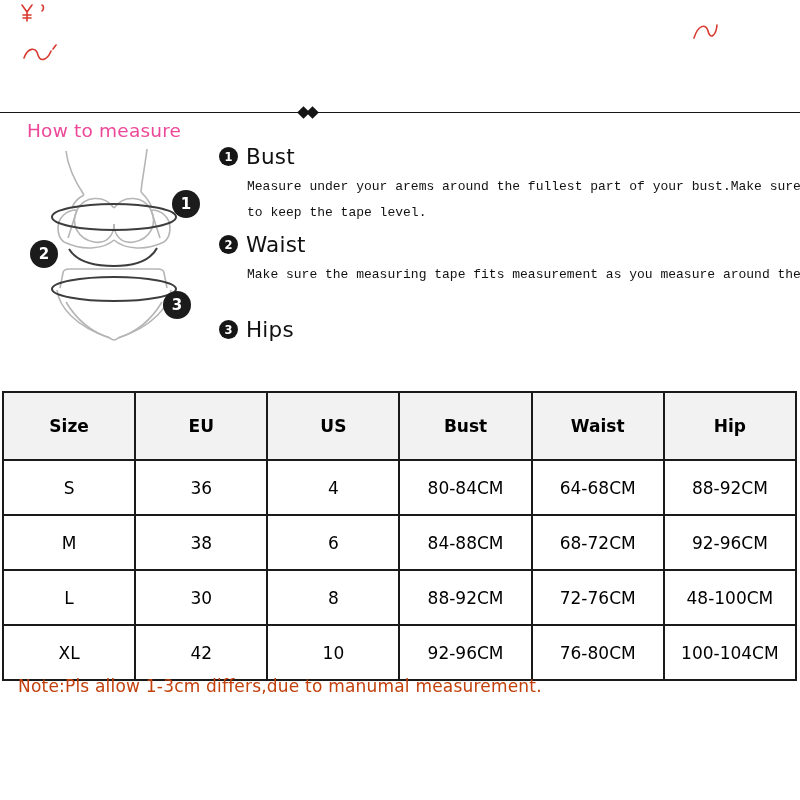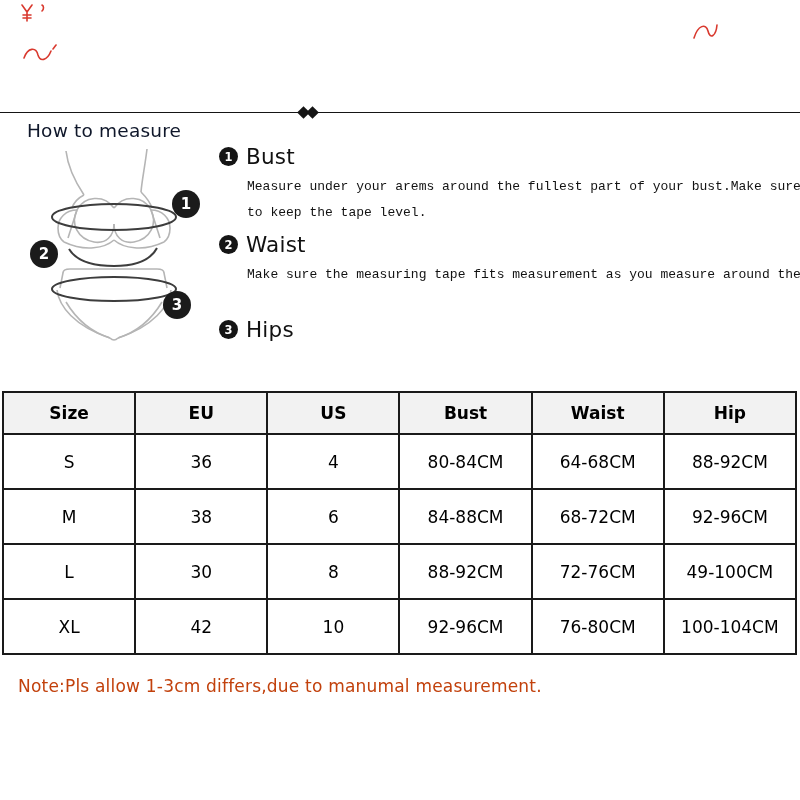--- a/index.html
+++ b/index.html
@@ -29,21 +29,21 @@
     word-spacing: 14px; white-space: nowrap; letter-spacing: 0.5px;
   }
 
   
   .scribble { position: absolute; }
   .scribble path { stroke: #d9392e; stroke-width: 1.6; fill: none; stroke-linecap: round; }
 
   
   .htm-label {
     position: absolute; left: 27px; top: 120px;
-    font-size: 18.5px; color: #0f172a; letter-spacing: 0.2px;
+    font-size: 18.5px; color: #ec4899; letter-spacing: 0.2px;
   }
   .figure { position: absolute; left: 30px; top: 142px; }
   .figure .garment { stroke: #b5b5b5; stroke-width: 1.6; fill: none; }
   .figure .tape    { stroke: #3d3d3d; stroke-width: 2;   fill: none; }
   .figure .badge-circle { fill: #1b1b1b; }
   .figure .badge-num {
     fill: #ffffff; font-size: 15px; font-weight: bold;
     font-family: "DejaVu Sans", "Liberation Sans", sans-serif;
     text-anchor: middle;
   }
@@ -68,21 +68,21 @@
   }
   .desc-line { display: block; white-space: nowrap; line-height: 26px; font-family: Liberation Mono, monospace; }
 
   
   .size-table {
     position: absolute; left: 2px; top: 391px; width: 795px;
     border-collapse: collapse; table-layout: fixed;
     font-size: 17px; text-align: center; color: #000;
   }
   .size-table th, .size-table td { border: 2px solid #1a1a1a; }
-  .size-table th { height: 42px; background: #f2f2f2; font-weight: bold; }
+  .size-table th { height: 68px; background: #f2f2f2; font-weight: bold; }
   .size-table td { height: 55px; background: #ffffff; font-weight: normal; }
 
   
   .note {
     position: absolute; left: 18px; top: 676px;
     font-size: 17px; color: #c2410c; letter-spacing: 0.2px;
   }
 </style>
 </head>
 <body>
@@ -208,21 +208,21 @@
         <td>84-88CM</td>
         <td>68-72CM</td>
         <td>92-96CM</td>
       </tr>
       <tr>
         <td>L</td>
         <td>30</td>
         <td>8</td>
         <td>88-92CM</td>
         <td>72-76CM</td>
-        <td>49-100CM</td>
+        <td>48-100CM</td>
       </tr>
       <tr>
         <td>XL</td>
         <td>42</td>
         <td>10</td>
         <td>92-96CM</td>
         <td>76-80CM</td>
         <td>100-104CM</td>
       </tr>
     </tbody>

